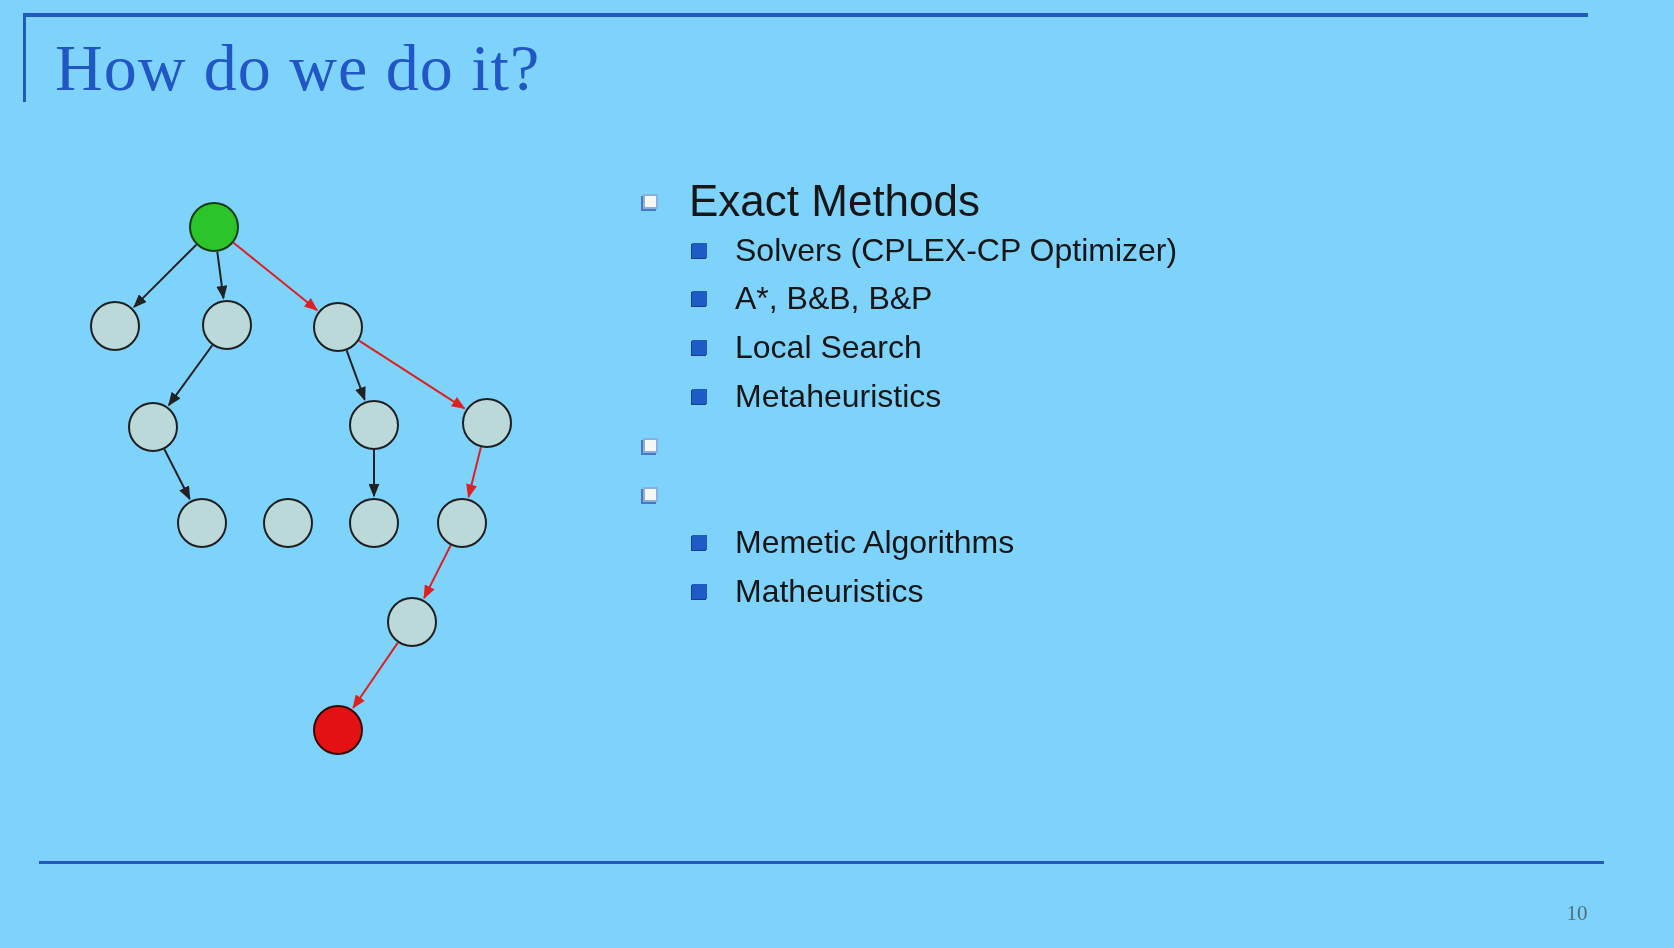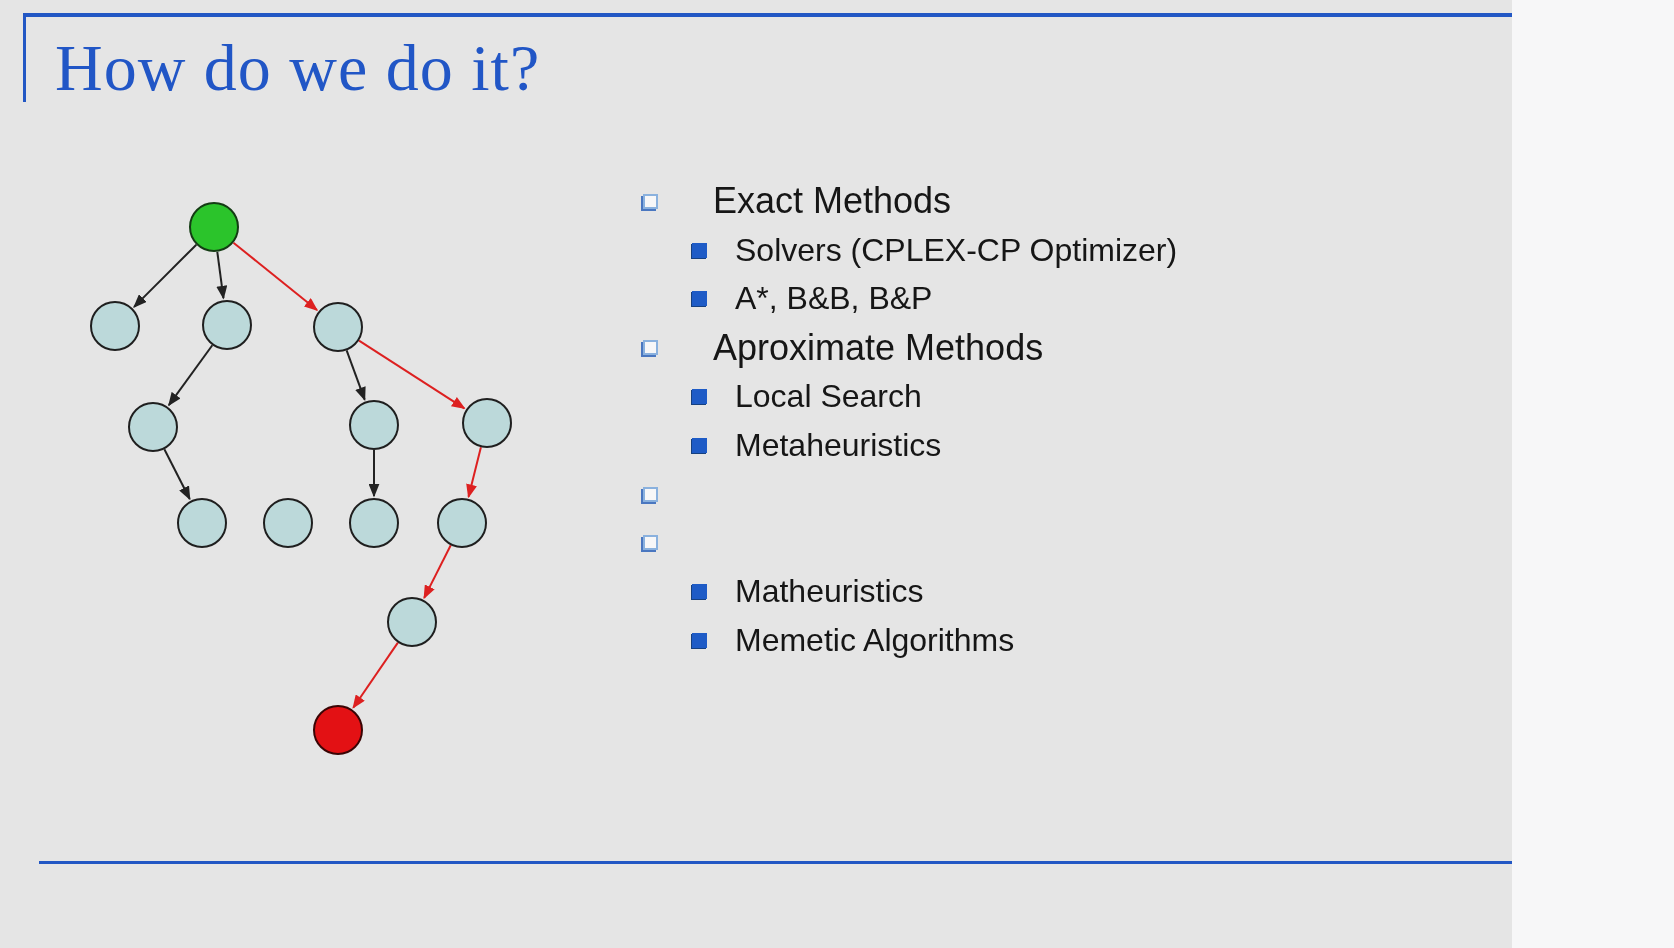--- a/index.html
+++ b/index.html
@@ -2,23 +2,23 @@
 <html><head>
 <meta charset="utf-8">
 <style>
   html, body {
     margin: 0;
     padding: 0;
     background: #f7f7f8;
   }
   .slide {
     position: relative;
-    width: 1512px;
+    width: 1674px;
     height: 948px;
-    background: #e5e5e5;
+    background: #7dd3fc;
     overflow: hidden;
     font-family: "Liberation Sans", sans-serif;
   }
 
   
   .rule-top {
     position: absolute;
     left: 23px; top: 13px;
     width: 1565px; height: 4px;
     background: #2257c4;
@@ -55,21 +55,21 @@
     margin: 0; padding: 0;
     list-style: none;
     color: #161616;
   }
   .method-list li {
     display: flex;
     align-items: center;
     height: 48.8px;
     white-space: nowrap;
   }
-  .method-list li.lv1 { font-size: 36px; padding-left: 3px; gap: 24px; }
+  .method-list li.lv1 { font-size: 44px; padding-left: 3px; }
   .method-list li.lv2 { font-size: 32px; padding-left: 52px; }
   .bullet {
     flex: 0 0 auto;
     display: inline-block;
   }
   .lv1 .bullet {
     width: 11px; height: 11px;
     border: 2px solid #8ab1de;
     background: #f7f7f8;
     box-shadow: -2px 2px 0 #4a77c0;
@@ -150,44 +150,40 @@
     <span class="label">Exact Methods</span>
   </li>
       <li class="lv2">
     <span class="bullet"></span>
     <span class="label">Solvers (CPLEX-CP Optimizer)</span>
   </li>
       <li class="lv2">
     <span class="bullet"></span>
     <span class="label">A*, B&amp;B, B&amp;P</span>
   </li>
-      <li class="lv1">
-    <span class="bullet"></span>
-    <span class="label">Aproximate Methods</span>
-  </li>
       <li class="lv2">
     <span class="bullet"></span>
     <span class="label">Local Search</span>
   </li>
       <li class="lv2">
     <span class="bullet"></span>
     <span class="label">Metaheuristics</span>
   </li>
       <li class="lv1">
     <span class="bullet"></span>
   </li>
       <li class="lv1">
     <span class="bullet"></span>
   </li>
       <li class="lv2">
     <span class="bullet"></span>
-    <span class="label">Matheuristics</span>
+    <span class="label">Memetic Algorithms</span>
   </li>
       <li class="lv2">
     <span class="bullet"></span>
-    <span class="label">Memetic Algorithms</span>
+    <span class="label">Matheuristics</span>
   </li>
     </ul>
 
   <div class="rule-bottom"></div>
   <div class="page-number">10</div>
 
 </div>
 
 </body></html>

